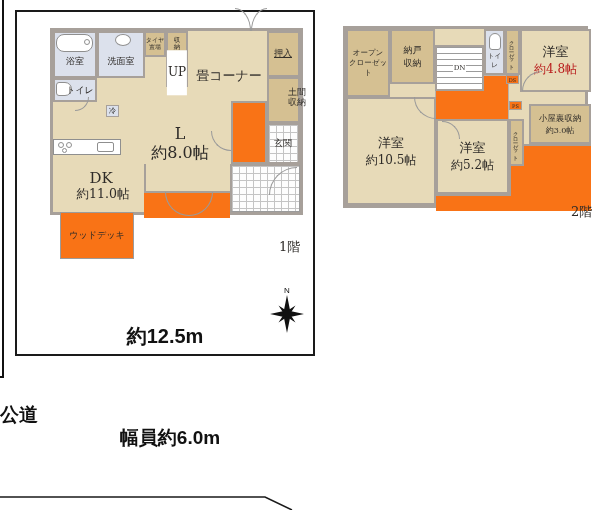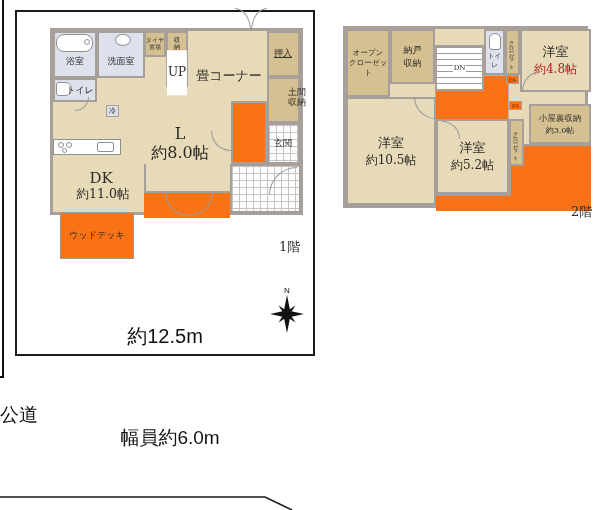--- a/index.html
+++ b/index.html
@@ -14,21 +14,21 @@
   .wet{background:#dce1ec;}
   .wht{background:#f97316;}
   .grid{background-color:#fdfdfd;
         background-image:linear-gradient(#c4c4c4 1px,transparent 1px),
                          linear-gradient(90deg,#c4c4c4 1px,transparent 1px);
         background-size:7px 7px;}
   .treads{background-color:#fff;
           background-image:repeating-linear-gradient(180deg,#9b9b9b 0 1px,transparent 1px 6px);}
   .lbl{position:absolute;transform:translate(-50%,-50%);color:#2e2b28;line-height:1.12;
        white-space:nowrap;text-align:center;font-family:"DejaVu Serif",serif;}
-  .ann{position:absolute;color:#111;font-family:"Liberation Sans",sans-serif;}
+  .ann{position:absolute;color:#111;font-family:"Liberation Sans",sans-serif;font-weight:bold;}
   .fix{position:absolute;background:#fff;border:1px solid #8f8f8f;box-sizing:border-box;}
   .vtext{writing-mode:vertical-rl;text-orientation:upright;letter-spacing:0;}
   .arc{position:absolute;box-sizing:border-box;background:transparent;}
   .arc-tl{border-top:1px solid #9a9a9a;border-left:1px solid #9a9a9a;border-radius:100% 0 0 0;}
   .arc-tr{border-top:1px solid #9a9a9a;border-right:1px solid #9a9a9a;border-radius:0 100% 0 0;}
   .arc-bl{border-bottom:1px solid #9a9a9a;border-left:1px solid #9a9a9a;border-radius:0 0 0 100%;}
   .arc-br{border-bottom:1px solid #9a9a9a;border-right:1px solid #9a9a9a;border-radius:0 0 100% 0;}
   .wallseg{position:absolute;background:#a7a09a;}
   .boxlbl{display:block;}
 </style>

